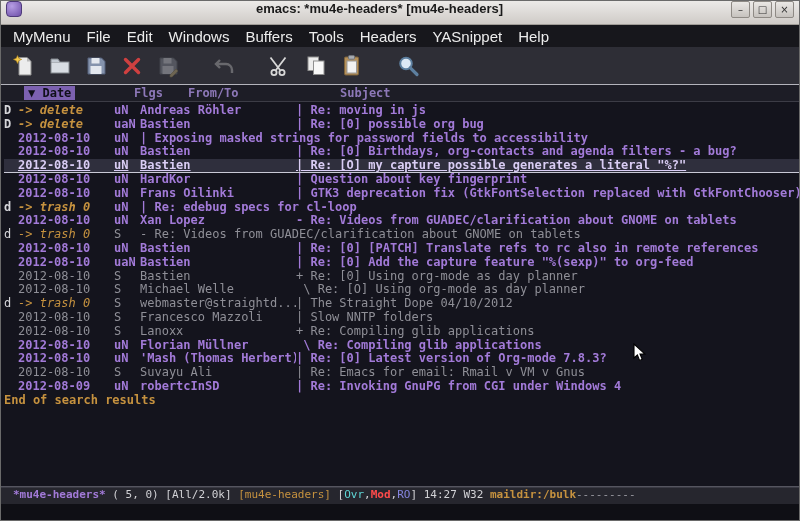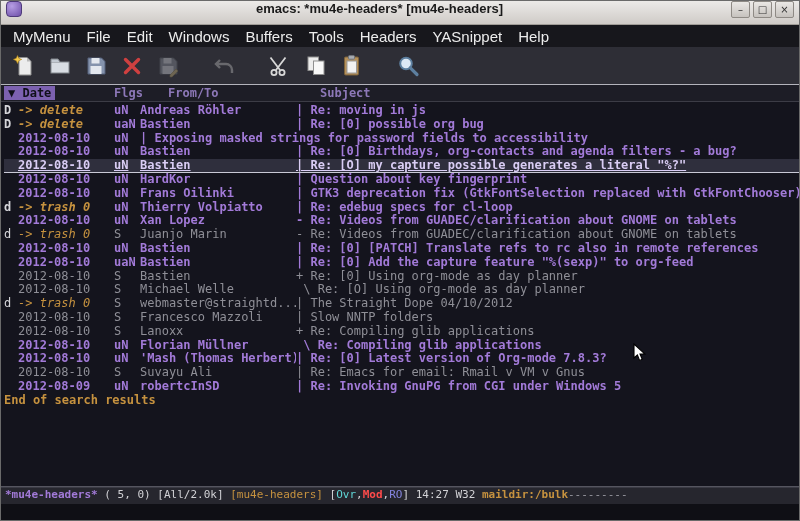--- a/index.html
+++ b/index.html
@@ -69,21 +69,21 @@
   
   .headerline {
     flex: 0 0 17px;
     background: #1d1d26;
     border-bottom: 1px solid #3c3c46;
     display: flex; align-items: center;
     padding-left: 3px;
     font-size: 12px; font-weight: bold;
     color: #8d78b8; white-space: pre;
   }
-  .h-date { width: 110px; } .h-flags { width: 30px; } .h-from { width: 152px; margin-left: 24px; } .h-subj { flex: 1; }
+  .h-date { width: 110px; margin-left: 20px; } .h-flags { width: 30px; } .h-from { width: 152px; margin-left: 24px; } .h-subj { flex: 1; }
   .chip { background: var(--header-chip-bg, #7c61b0); color: #10101a; padding: 0 4px; }
 
   
   .content {
     flex: 1 1 auto; overflow: hidden;
     padding: 2px 0 0 3px;
     font-size: 12px;
   }
   .row { display: flex; height: 13.8px; line-height: 13.8px; white-space: pre; font-weight: bold; overflow: hidden; }
   .c-mark { width: 14px; color: var(--mark, #d6d6da); overflow: hidden; }
@@ -106,21 +106,21 @@
     font-weight: bold; white-space: pre;
   }
 
   
   .modeline {
     flex: 0 0 18px;
     background: var(--modeline-bg, #26262e);
     border-top: 1px solid #55555f;
     box-shadow: inset 0 1px 0 #3a3a44;
     font-size: 11px; line-height: 16px;
-    padding-left: 4px; white-space: pre; overflow: hidden; margin-top: 40px;
+    padding-left: 12px; white-space: pre; overflow: hidden; margin-top: 40px;
   }
   .ml-buffer { color: var(--purple, #a27ad8); font-weight: bold; }
   .ml-plain  { color: #d2d2d6; }
   .ml-mode   { color: var(--orange, #c6923f); }
   .ml-ovr    { color: var(--cyan, #5fd7d7); }
   .ml-mod    { color: var(--red, #ff4b4b); font-weight: bold; }
   .ml-ro     { color: var(--ro-blue, #8585e0); }
   .ml-folder { color: var(--orange, #c6923f); font-weight: bold; }
   .ml-dashes { color: #9a9aa2; }
 
@@ -217,34 +217,34 @@
 
   <div class="content">
     <div id="rows">
         <div class="row marked-unread"><span class="c-mark">D</span><span class="c-date">-&gt; delete</span><span class="c-flags">uN</span><span class="c-from">Andreas Röhler</span><span class="c-subj">| Re: moving in js</span></div>
         <div class="row marked-unread"><span class="c-mark">D</span><span class="c-date">-&gt; delete</span><span class="c-flags">uaN</span><span class="c-from">Bastien</span><span class="c-subj">| Re: [0] possible org bug</span></div>
         <div class="row unread"><span class="c-mark"></span><span class="c-date">2012-08-10</span><span class="c-flags">uN</span><span class="c-subj">| Exposing masked strings for password fields to accessibility</span></div>
         <div class="row unread"><span class="c-mark"></span><span class="c-date">2012-08-10</span><span class="c-flags">uN</span><span class="c-from">Bastien</span><span class="c-subj">| Re: [0] Birthdays, org-contacts and agenda filters - a bug?</span></div>
         <div class="row current"><span class="c-mark"></span><span class="c-date">2012-08-10</span><span class="c-flags">uN</span><span class="c-from">Bastien</span><span class="c-subj">| Re: [O] my capture possible generates a literal "%?"</span></div>
         <div class="row unread"><span class="c-mark"></span><span class="c-date">2012-08-10</span><span class="c-flags">uN</span><span class="c-from">HardKor</span><span class="c-subj">| Question about key fingerprint</span></div>
         <div class="row unread"><span class="c-mark"></span><span class="c-date">2012-08-10</span><span class="c-flags">uN</span><span class="c-from">Frans Oilinki</span><span class="c-subj">| GTK3 deprecation fix (GtkFontSelection replaced with GtkFontChooser)</span></div>
-        <div class="row marked-unread"><span class="c-mark">d</span><span class="c-date">-&gt; trash 0</span><span class="c-flags">uN</span><span class="c-from">Thierry Volpiatto</span><span class="c-subj">| Re: edebug specs for cl-loop</span></div>
+        <div class="row marked-unread"><span class="c-mark">d</span><span class="c-date">-&gt; trash 0</span><span class="c-flags">uN</span><span class="c-subj">| Re: edebug specs for cl-loop</span></div>
         <div class="row unread"><span class="c-mark"></span><span class="c-date">2012-08-10</span><span class="c-flags">uN</span><span class="c-from">Xan Lopez</span><span class="c-subj">- Re: Videos from GUADEC/clarification about GNOME on tablets</span></div>
-        <div class="row marked-read"><span class="c-mark">d</span><span class="c-date">-&gt; trash 0</span><span class="c-flags">S</span><span class="c-from">Juanjo Marin</span><span class="c-subj">- Re: Videos from GUADEC/clarification about GNOME on tablets</span></div>
+        <div class="row marked-read"><span class="c-mark">d</span><span class="c-date">-&gt; trash 0</span><span class="c-flags">S</span><span class="c-subj">- Re: Videos from GUADEC/clarification about GNOME on tablets</span></div>
         <div class="row unread"><span class="c-mark"></span><span class="c-date">2012-08-10</span><span class="c-flags">uN</span><span class="c-from">Bastien</span><span class="c-subj">| Re: [0] [PATCH] Translate refs to rc also in remote references</span></div>
         <div class="row unread"><span class="c-mark"></span><span class="c-date">2012-08-10</span><span class="c-flags">uaN</span><span class="c-from">Bastien</span><span class="c-subj">| Re: [0] Add the capture feature "%(sexp)" to org-feed</span></div>
         <div class="row read"><span class="c-mark"></span><span class="c-date">2012-08-10</span><span class="c-flags">S</span><span class="c-from">Bastien</span><span class="c-subj">+ Re: [0] Using org-mode as day planner</span></div>
         <div class="row read"><span class="c-mark"></span><span class="c-date">2012-08-10</span><span class="c-flags">S</span><span class="c-from">Michael Welle</span><span class="c-subj"> \ Re: [O] Using org-mode as day planner</span></div>
         <div class="row marked-read"><span class="c-mark">d</span><span class="c-date">-&gt; trash 0</span><span class="c-flags">S</span><span class="c-from">webmaster@straightd...</span><span class="c-subj">| The Straight Dope 04/10/2012</span></div>
         <div class="row read"><span class="c-mark"></span><span class="c-date">2012-08-10</span><span class="c-flags">S</span><span class="c-from">Francesco Mazzoli</span><span class="c-subj">| Slow NNTP folders</span></div>
         <div class="row read"><span class="c-mark"></span><span class="c-date">2012-08-10</span><span class="c-flags">S</span><span class="c-from">Lanoxx</span><span class="c-subj">+ Re: Compiling glib applications</span></div>
         <div class="row unread"><span class="c-mark"></span><span class="c-date">2012-08-10</span><span class="c-flags">uN</span><span class="c-from">Florian Müllner</span><span class="c-subj"> \ Re: Compiling glib applications</span></div>
         <div class="row unread"><span class="c-mark"></span><span class="c-date">2012-08-10</span><span class="c-flags">uN</span><span class="c-from">'Mash (Thomas Herbert)</span><span class="c-subj">| Re: [0] Latest version of Org-mode 7.8.3?</span></div>
         <div class="row read"><span class="c-mark"></span><span class="c-date">2012-08-10</span><span class="c-flags">S</span><span class="c-from">Suvayu Ali</span><span class="c-subj">| Re: Emacs for email: Rmail v VM v Gnus</span></div>
-        <div class="row unread"><span class="c-mark"></span><span class="c-date">2012-08-09</span><span class="c-flags">uN</span><span class="c-from">robertcInSD</span><span class="c-subj">| Re: Invoking GnuPG from CGI under Windows 5</span></div>
+        <div class="row unread"><span class="c-mark"></span><span class="c-date">2012-08-09</span><span class="c-flags">uN</span><span class="c-from">robertcInSD</span><span class="c-subj">| Re: Invoking GnuPG from CGI under Windows 4</span></div>
       </div>
     <div class="end-msg">End of search results</div>
   </div>
 
   <div class="modeline"><span class="ml-buffer">*mu4e-headers*</span><span class="ml-plain"> ( 5, 0) </span><span class="ml-plain">[All/2.0k] </span><span class="ml-mode">[mu4e-headers] </span><span class="ml-plain">[</span><span class="ml-ovr">Ovr</span><span class="ml-plain">,</span><span class="ml-mod">Mod</span><span class="ml-plain">,</span><span class="ml-ro">RO</span><span class="ml-plain">] </span><span class="ml-plain">14:27 </span><span class="ml-plain">W32 </span><span class="ml-folder">maildir:/bulk</span><span class="ml-dashes">---------</span></div>
 
   <div class="echo"></div>
 
   <span class="pointer" style="left: 632px; top: 342px;">
     <svg width="13" height="19" viewBox="0 0 13 19">

